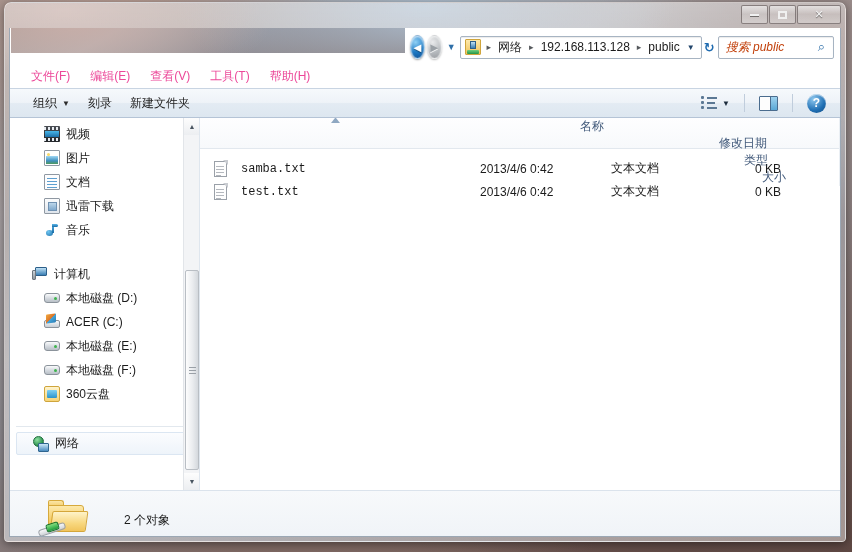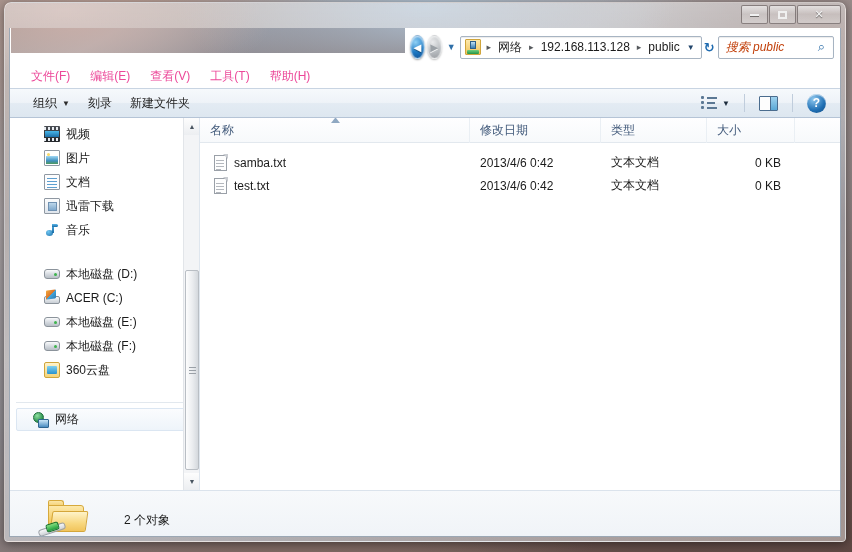--- a/index.html
+++ b/index.html
@@ -247,24 +247,25 @@
     background: linear-gradient(90deg, #fdfdfd, #eaecef 55%, #d4d8dd);
     border: 1px solid #b9bec4; border-radius: 2px;
     display: flex; align-items: center; justify-content: center;
   }
   .sb-grip { width: 7px; }
   .sb-grip i { display: block; height: 1px; background: #9aa0a7; margin: 2px 0; }
 
   
   .filepane { flex: 1; background: #fff; position: relative; }
   .colhead {
-    height: 25px; display: flex; align-items: flex-start;
+    height: 31px; display: flex; align-items: flex-end;
     background: linear-gradient(180deg,#fefeff,#f7f9fb);
     border-bottom: 1px solid #e2e8ee;
     position: relative;
+    flex-direction: column;
   }
   .col {
     font-size: 12px; color: #41597a; padding-left: 10px;
     border-right: 1px solid #eaeff4; height: 25px;
     display: flex; align-items: center; position: relative;
   }
   .col-name { width: 270px; }
   .col-date { width: 131px; }
   .col-type { width: 106px; }
   .col-size { width: 88px; }
@@ -275,21 +276,21 @@
     border-left: 4.5px solid transparent;
     border-right: 4.5px solid transparent;
     border-bottom: 5px solid #8fa8c2;
   }
   .rows { padding-top: 8px; }
   .row {
     height: 23px; display: flex; align-items: center;
     font-size: 12px; color: #1b1b1b;
   }
   .row .cell { display: flex; align-items: center; }
-  .cell-name { width: 270px; padding-left: 14px; gap: 7px; }
+  .cell-name { width: 270px; padding-left: 14px; gap: 14px; font-family: Liberation Mono, monospace; }
   .cell-date { width: 131px; padding-left: 10px; }
   .cell-type { width: 106px; padding-left: 10px; }
   .cell-size { width: 88px; justify-content: flex-end; padding-right: 14px; }
 
   
   .txtico { width: 13px; height: 16px; position: relative; flex: 0 0 13px; }
   .txtico .pg {
     position: absolute; inset: 0;
     background: #fefefe; border: 1px solid #9aa0a8;
   }
@@ -608,20 +609,29 @@
                 <span class="ic ic-music">
                   <i></i>
                   <b></b>
                 </span>
               </span>
             <span>音乐</span>
           </div>
 
           <div style="height:20px"></div>
 
+          <div class="nav-item lvl1">
+            <span class="nico">
+                <span class="ic ic-pc">
+                  <i></i>
+                  <b></b>
+                </span>
+              </span>
+            <span>计算机</span>
+          </div>
           <div class="nav-item lvl2">
             <span class="nico">
                 <span class="ic ic-hdd">
                   <i></i>
                 </span>
               </span>
             <span>本地磁盘 (D:)</span>
           </div>
           <div class="nav-item lvl2">
             <span class="nico">

